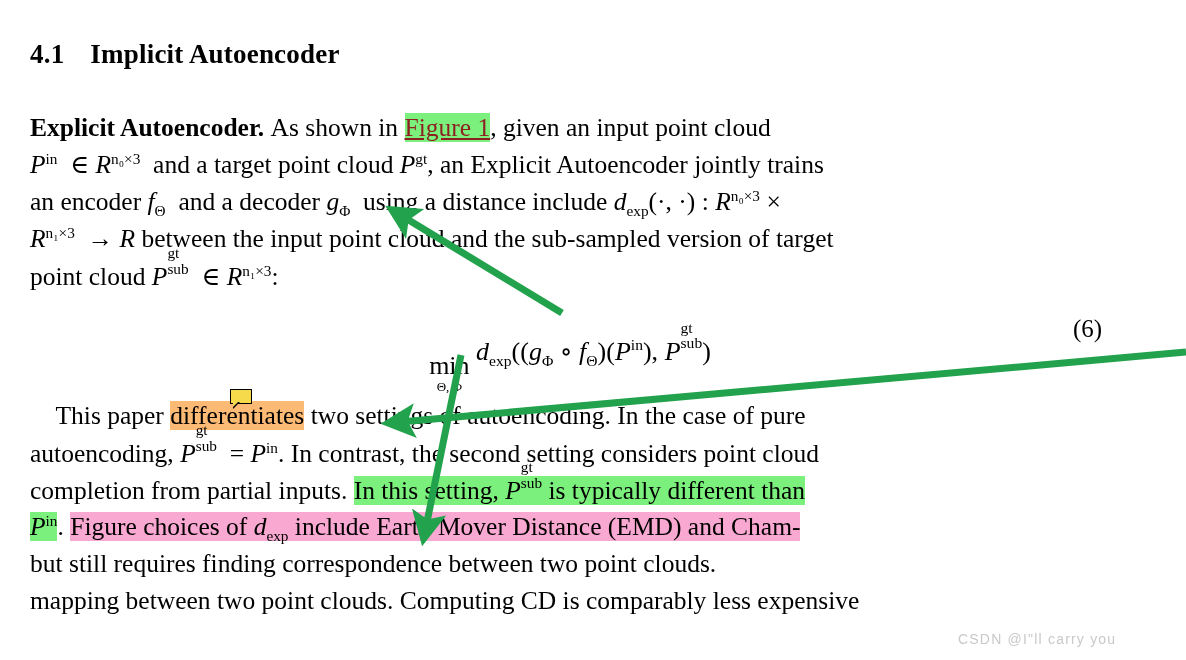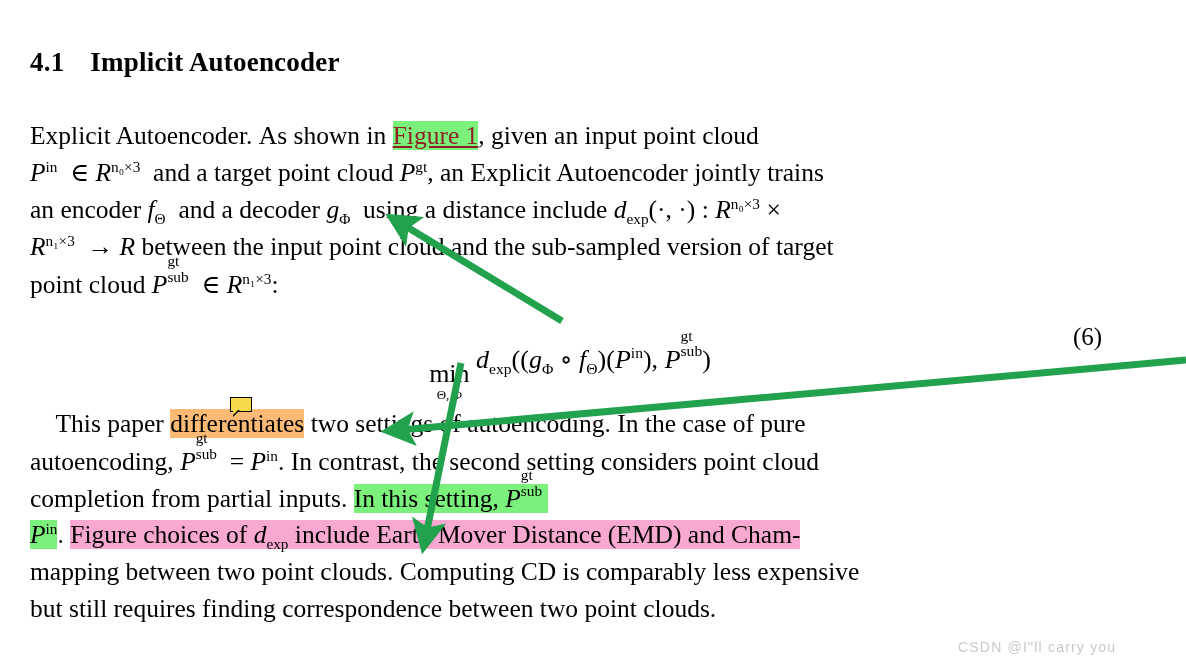--- a/index.html
+++ b/index.html
@@ -11,21 +11,21 @@
     width: 1186px;
     height: 660px;
     position: relative;
     overflow: hidden;
     font-family: "Liberation Serif", "DejaVu Serif", serif;
     color: #000000;
   }
 
   #page {
     position: absolute;
-    left: 0; top: 11px;
+    left: 0; top: 3px;
     width: 1186px;
     height: 544px;
   }
 
   
   .section-heading {
     position: absolute;
     left: 30px;
     top: 36px;
     font-size: 27px;
@@ -47,21 +47,21 @@
     white-space: nowrap;
     height: 37px;
     line-height: 37px;
   }
   .line.just {
     display: flex;
     justify-content: space-between;
   }
   .line.just > span { white-space: nowrap; }
 
-  b.run { font-weight: normal; margin-top: 28px; }
+  b.run { font-weight: bold; margin-top: 28px; }
 
   
   .mathcal {
     font-family: "Liberation Serif", "DejaVu Serif", serif;
     font-style: italic;
     font-weight: normal;
   }
   .mvar { font-style: italic; }
   .sup {
     font-size: 0.60em;
@@ -247,34 +247,34 @@
     <div class="line just">
       <span>&nbsp;&nbsp;&nbsp;&nbsp;<span>This paper</span>&nbsp;<span class="hl-yellow">differentiates</span>&nbsp;<span>two settings of autoencoding. In the case of pure</span></span>
     </div>
 
     <div class="line just">
       <span><span>autoencoding,</span>&nbsp;<span class="mathcal">P</span><span class="supsub"><i class="top">gt</i><i class="bot">sub</i></span>
       &nbsp;<span>=</span>&nbsp;<span class="mathcal">P</span><span class="sup">in</span><span>. In contrast, the second setting considers point cloud</span></span>
     </div>
 
     <div class="line just">
-      <span><span>completion from partial inputs.</span>&nbsp;<span class="hl-green"><span>In this setting,</span>&nbsp;<span class="mathcal">P</span><span class="supsub"><i class="top">gt</i><i class="bot">sub</i></span>&nbsp;</span></span>
+      <span><span>completion from partial inputs.</span>&nbsp;<span class="hl-green"><span>In this setting,</span>&nbsp;<span class="mathcal">P</span><span class="supsub"><i class="top">gt</i><i class="bot">sub</i></span>&nbsp;<span>is typically different than</span></span></span>
     </div>
 
     <div class="line just">
       <span><span class="hl-green"><span class="mathcal">P</span><span class="sup">in</span></span><span>.</span>&nbsp;<span class="hl-pink"><span>Figure choices of</span>&nbsp;<span class="mvar">d</span><span class="sub">exp</span>&nbsp;<span>include Earth Mover Distance (EMD) and Cham-</span></span></span>
     </div>
 
-
-    <div class="line just">
-      <span>mapping between two point clouds. Computing CD is comparably less expensive</span>
-    </div>
 
     <div class="line">
       <span>but still requires finding correspondence between two point clouds.</span>
+    </div>
+
+    <div class="line just">
+      <span>mapping between two point clouds. Computing CD is comparably less expensive</span>
     </div>
   </div>
 
   <div class="comment-icon">
     <div class="bubble"></div>
     <div class="tail"></div>
     <div class="tail-in"></div>
   </div>
 
   <svg id="arrows" viewBox="0 0 1186 660">

